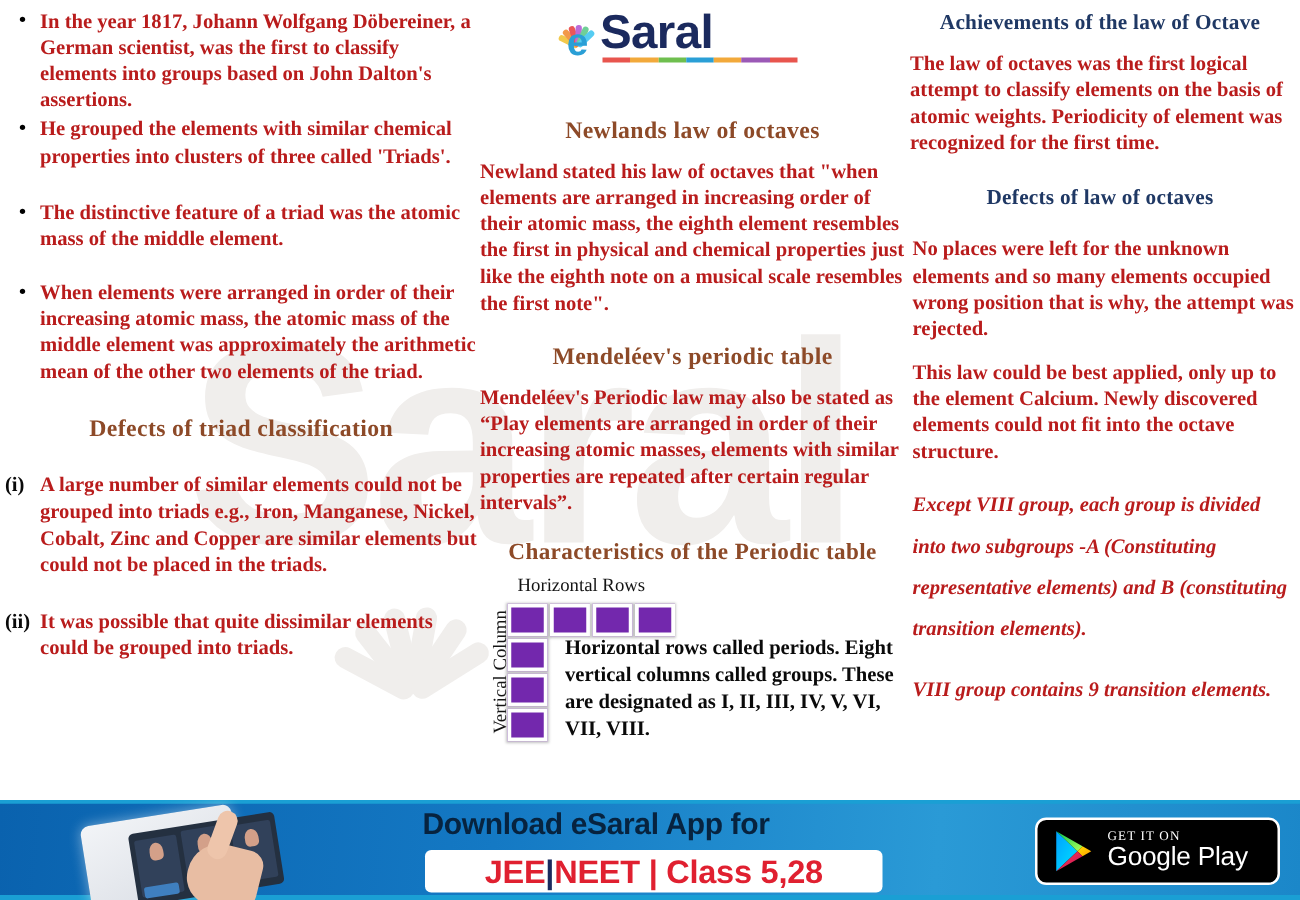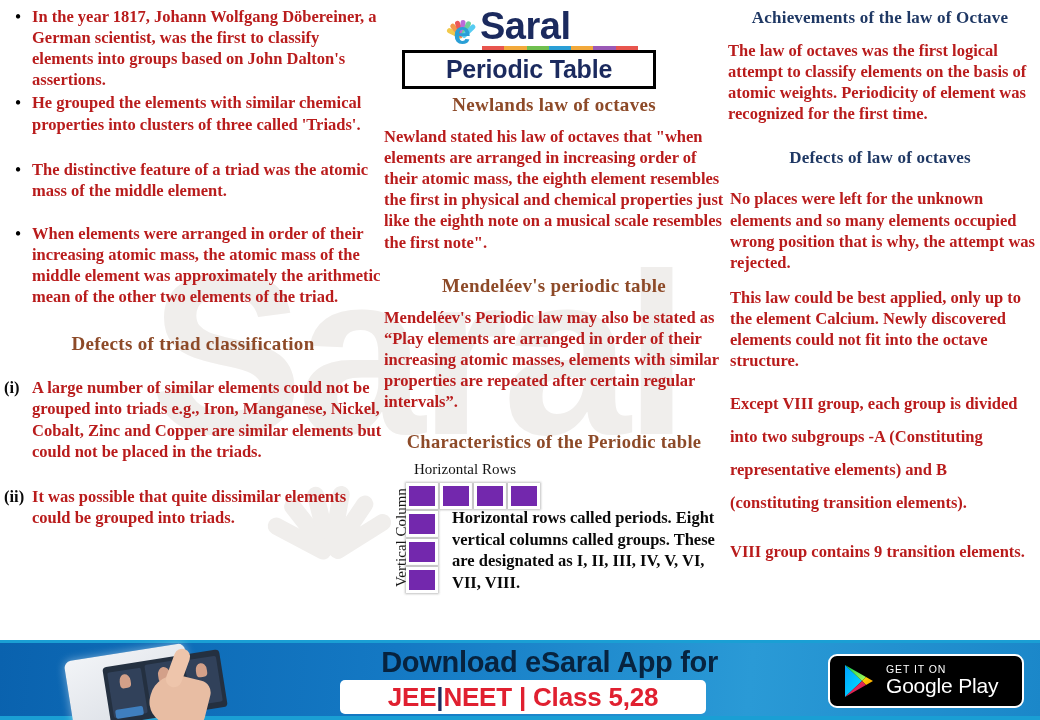--- a/index.html
+++ b/index.html
@@ -238,20 +238,21 @@
     width: 275px;
     font-size: 16.5px;
     font-weight: bold;
     color: #0a0a0a;
     line-height: 1.30;
   }
 
   
   .spaced {
     line-height: 2.0;
+    font-style: italic;
   }
 
   
   #banner {
     position: absolute;
     left: 0;
     top: 640px;
     width: 1040px;
     height: 80px;
     background: linear-gradient(95deg, #0a62ae 0%, #1479c4 38%, #2a9ad6 72%, #1b87c9 100%);
@@ -321,23 +322,23 @@
     background: #eec5ab;
     border-radius: 8px;
     transform: rotate(20deg);
   }
 
   #banner-headline {
     position: absolute;
     left: 338px;
     top: 6px;
     width: 380px;
-    text-align: right;
-    font-family: "Liberation Sans", sans-serif;
-    font-size: 29px;
+    text-align: left;
+    font-family: "Liberation Sans", sans-serif;
+    font-size: 24px;
     font-weight: 700;
     color: #07233f;
     letter-spacing: -0.3px;
   }
   #banner-pill {
     position: absolute;
     left: 340px;
     top: 40px;
     width: 366px;
     height: 34px;
@@ -372,21 +373,21 @@
   }
   #play-triangle {
     position: relative;
     width: 30px;
     height: 34px;
     flex: 0 0 auto;
     margin-right: 12px;
   }
   #play-text { line-height: 1.05; }
   #play-text .getiton {
-    font-family: Liberation Sans, sans-serif;
+    font-family: Liberation Serif, serif;
     font-size: 10.5px;
     font-weight: 400;
     color: #ffffff;
     letter-spacing: 0.9px;
   }
   #play-text .gplay {
     font-family: "Liberation Sans", sans-serif;
     font-size: 21px;
     font-weight: 400;
     color: #ffffff;
@@ -466,23 +467,20 @@
           <span style="background:#e8554e"></span>
           <span style="background:#f2a93b"></span>
           <span style="background:#6fbf4f"></span>
           <span style="background:#2a9fd6"></span>
           <span style="background:#f2a93b"></span>
           <span style="background:#9b59b6"></span>
           <span style="background:#e8554e"></span>
         </div>
       </div>
 
-      <div id="title-box">
-        <span class="title-text">Periodic Table</span>
-      </div>
     </div>
 
     <div class="heading-brown" style="margin-top:0px">Newlands law of octaves</div>
 
     <div class="body-text" style="margin-top:10px">Newland stated his law of octaves that "when elements are arranged in increasing order of their atomic mass, the eighth element resembles the first in physical and chemical properties just like the eighth note on a musical scale resembles the first note".</div>
 
     <div class="heading-brown" style="margin-top:22px">Mendeléev's periodic  table</div>
 
     <div class="body-text" style="margin-top:10px">Mendeléev's Periodic law may also be stated as “Play elements are arranged in order of their increasing atomic masses, elements with similar properties are repeated after certain regular intervals”.</div>
 

